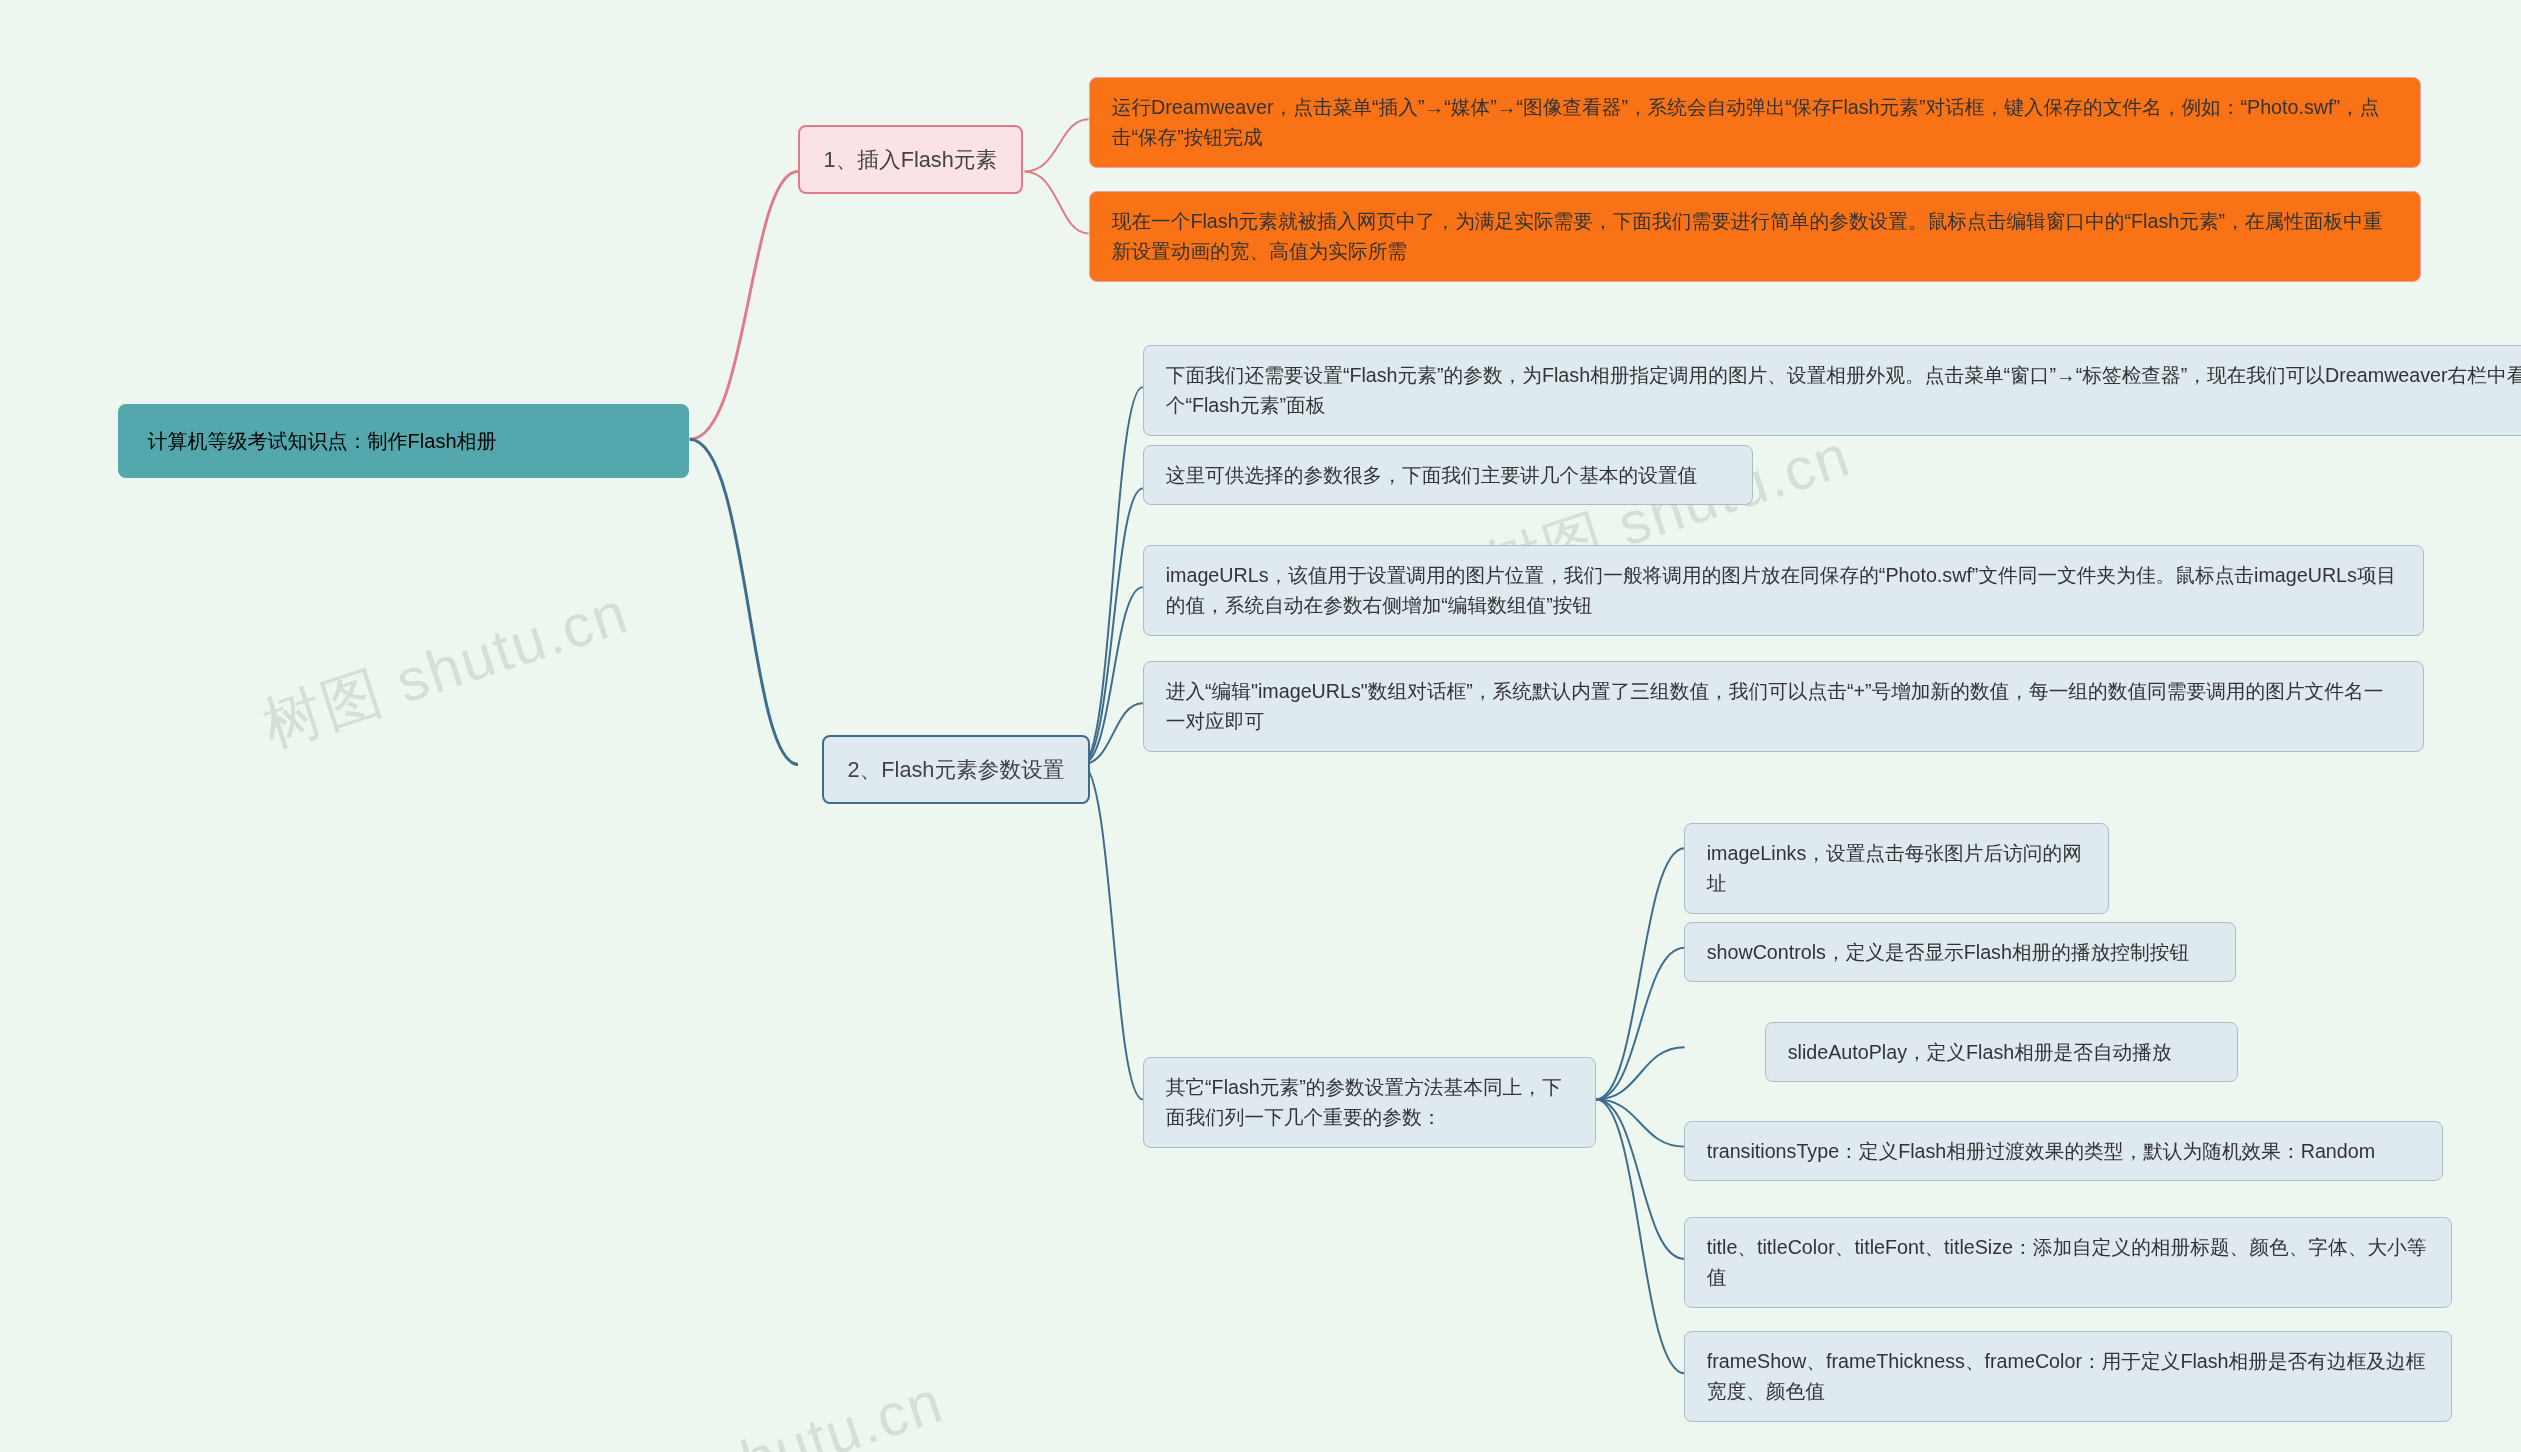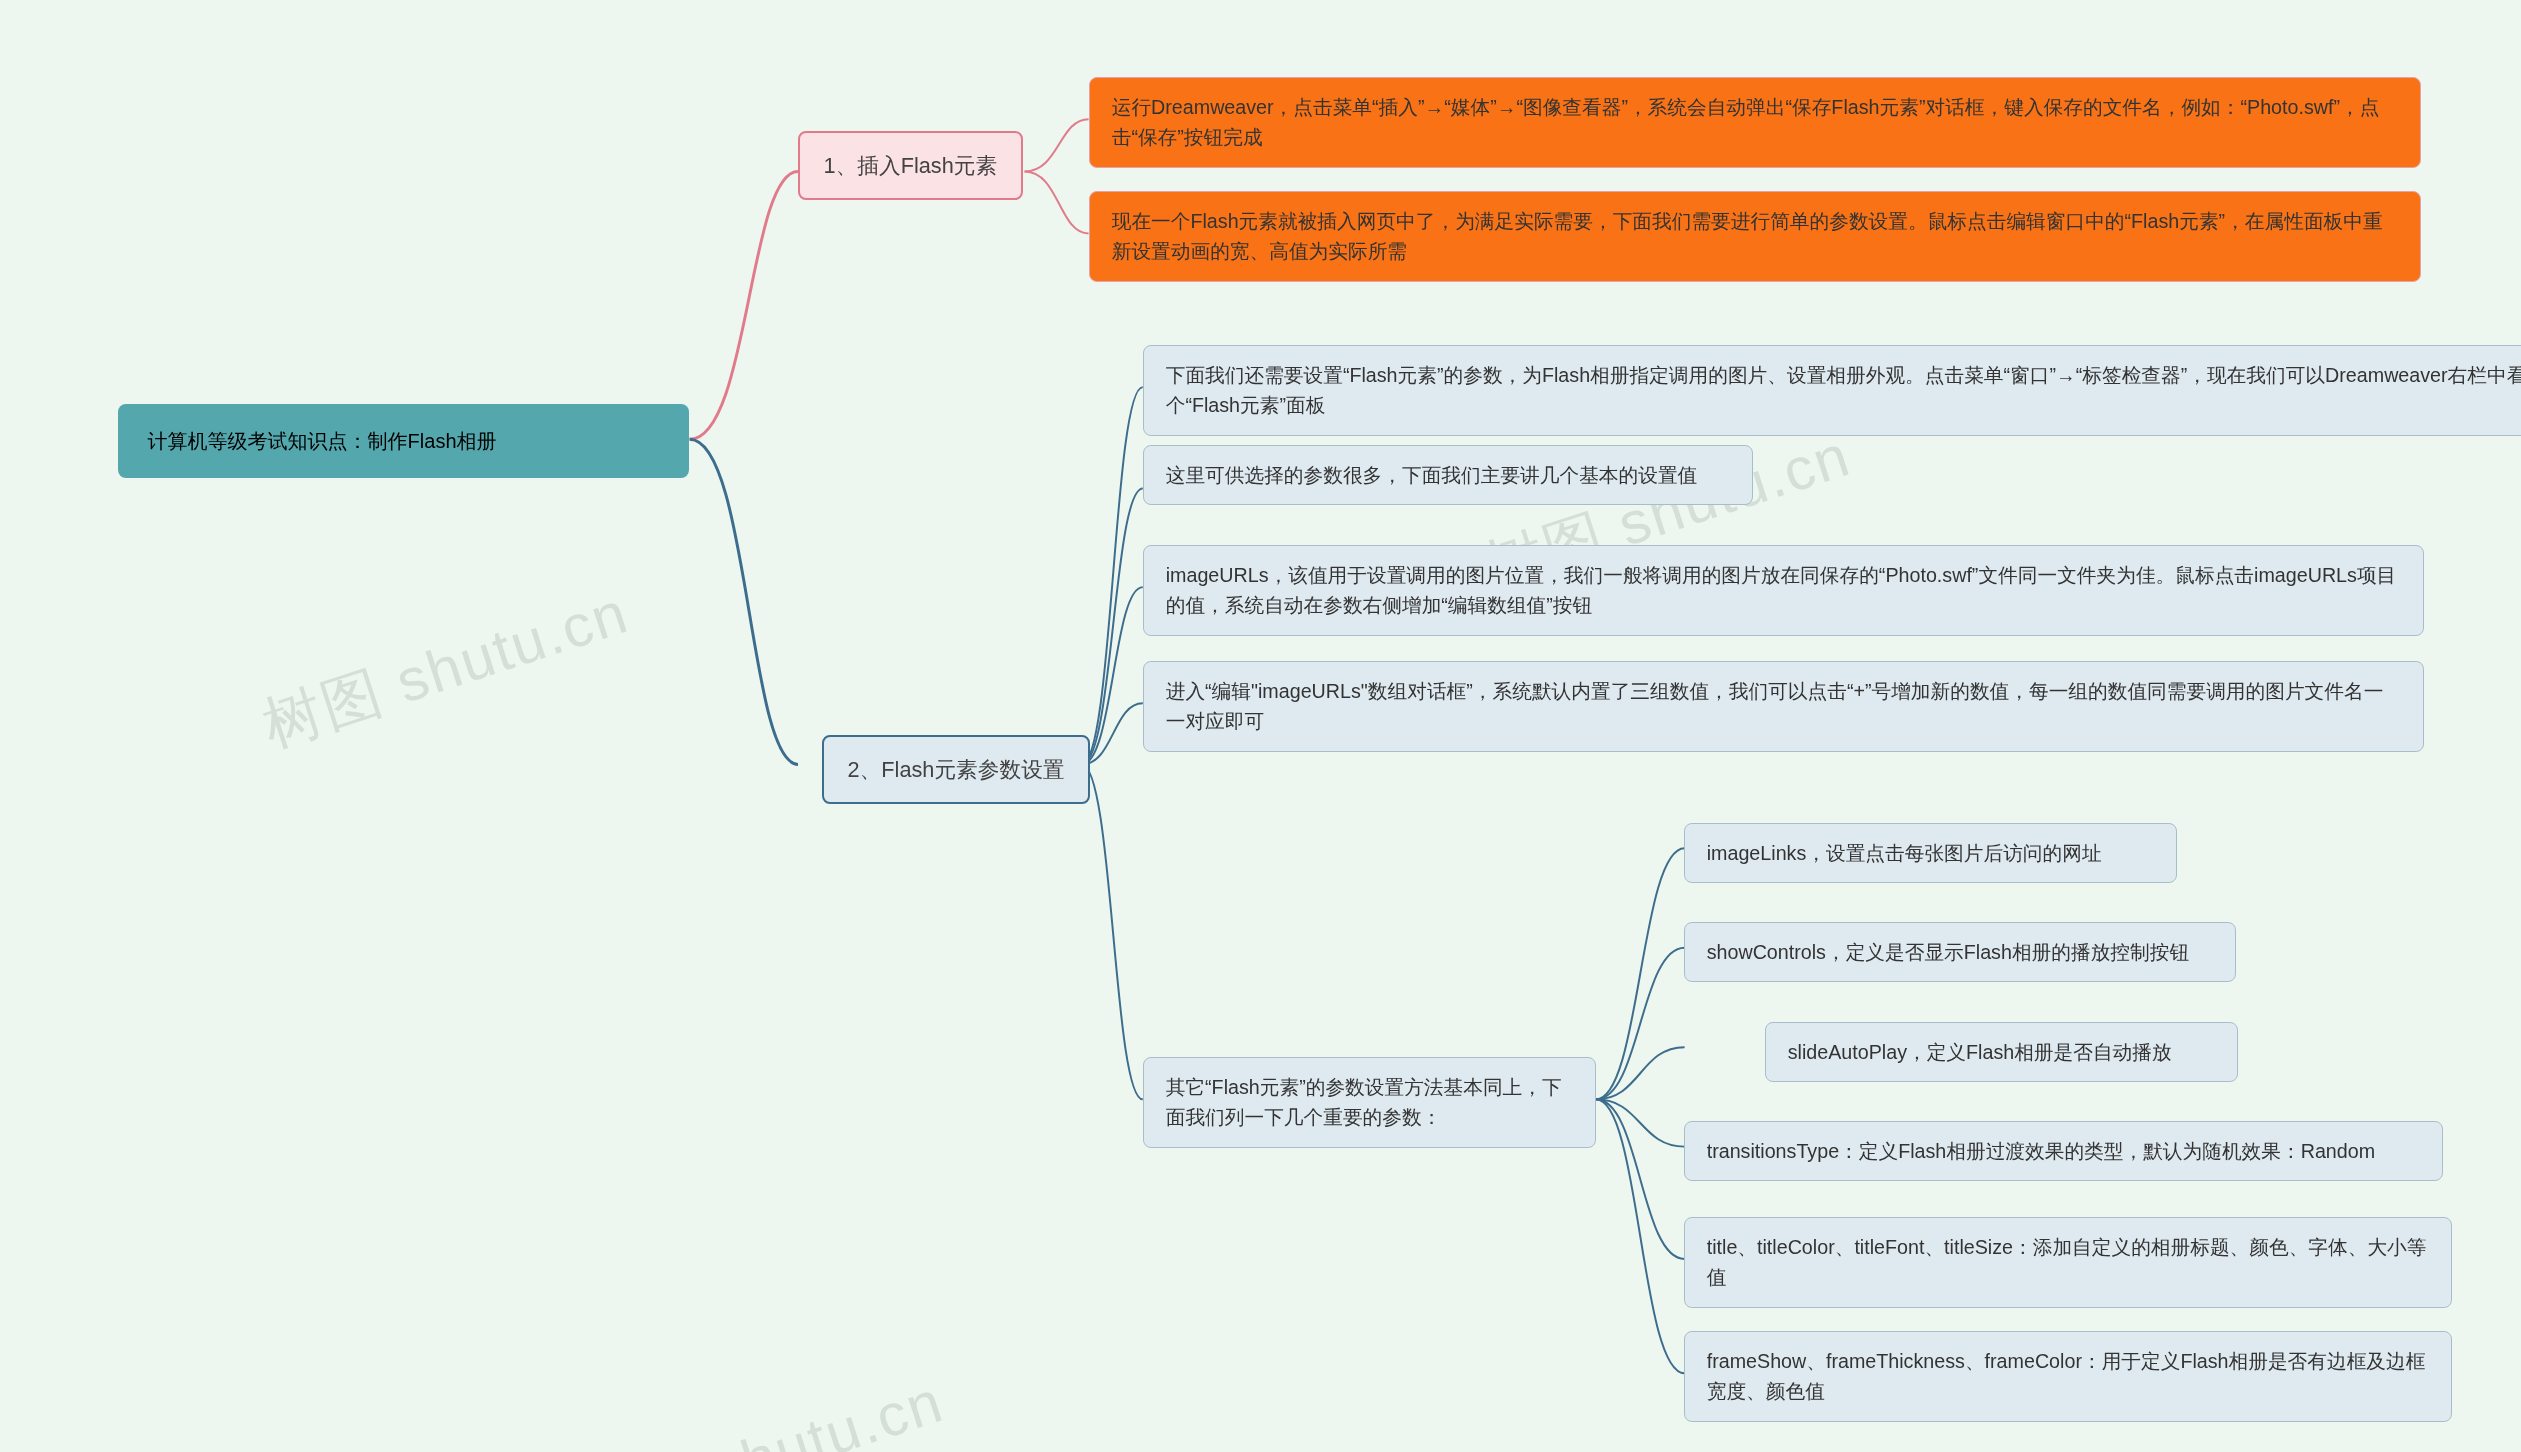--- a/index.html
+++ b/index.html
@@ -74,21 +74,21 @@
   <path d="M1620 1116 C1665 1116 1665 1063 1710 1063" stroke="#3d6d8c" stroke-width="2" fill="none"></path>
   <path d="M1620 1116 C1665 1116 1665 1164 1710 1164" stroke="#3d6d8c" stroke-width="2" fill="none"></path>
   <path d="M1620 1116 C1665 1116 1665 1278 1710 1278" stroke="#3d6d8c" stroke-width="2" fill="none"></path>
   <path d="M1620 1116 C1665 1116 1665 1394 1710 1394" stroke="#3d6d8c" stroke-width="2" fill="none"></path>
 </svg>
 
 <div class="node root" style="left:118px; top:404px; width:571px;">
   <span>计算机等级考试知识点：制作Flash相册</span>
 </div>
 
-<div class="node b-pink" style="left:798px; top:131px;">
+<div class="node b-pink" style="left:798px; top:125px;">
   <span>1、插入Flash元素</span>
 </div>
 <div class="node leaf-pink" style="left:1089px; top:77px; width:1332px;">
   <span>运行Dreamweaver，点击菜单“插入”→“媒体”→“图像查看器”，系统会自动弹出“保存Flash元素”对话框，键入保存的文件名，例如：“Photo.swf”，点击“保存”按钮完成</span>
 </div>
 <div class="node leaf-pink" style="left:1089px; top:191px; width:1332px;">
   <span>现在一个Flash元素就被插入网页中了，为满足实际需要，下面我们需要进行简单的参数设置。鼠标点击编辑窗口中的“Flash元素”，在属性面板中重新设置动画的宽、高值为实际所需</span>
 </div>
 
 <div class="node b-blue" style="left:798px; top:735px;margin-left:24px;">
@@ -105,21 +105,21 @@
   <span>imageURLs，该值用于设置调用的图片位置，我们一般将调用的图片放在同保存的“Photo.swf”文件同一文件夹为佳。鼠标点击imageURLs项目的值，系统自动在参数右侧增加“编辑数组值”按钮</span>
 </div>
 <div class="node leaf-blue" style="left:1143px; top:661px; width:1281px;">
   <span>进入“编辑"imageURLs"数组对话框”，系统默认内置了三组数值，我们可以点击“+”号增加新的数值，每一组的数值同需要调用的图片文件名一一对应即可</span>
 </div>
 
 <div class="node leaf-blue" style="left:1143px; top:1057px; width:453px;">
   <span>其它“Flash元素”的参数设置方法基本同上，下面我们列一下几个重要的参数：</span>
 </div>
 
-<div class="node leaf-blue" style="left:1684px; top:823px; width:493px;">
+<div class="node leaf-blue" style="left:1684px; top:823px; width:425px;justify-content:flex-end;">
   <span>imageLinks，设置点击每张图片后访问的网址</span>
 </div>
 <div class="node leaf-blue" style="left:1684px; top:922px; width:552px;">
   <span>showControls，定义是否显示Flash相册的播放控制按钮</span>
 </div>
 <div class="node leaf-blue" style="left:1765px; top:1022px; width:473px;">
   <span>slideAutoPlay，定义Flash相册是否自动播放</span>
 </div>
 <div class="node leaf-blue" style="left:1684px; top:1121px; width:759px;">
   <span>transitionsType：定义Flash相册过渡效果的类型，默认为随机效果：Random</span>

